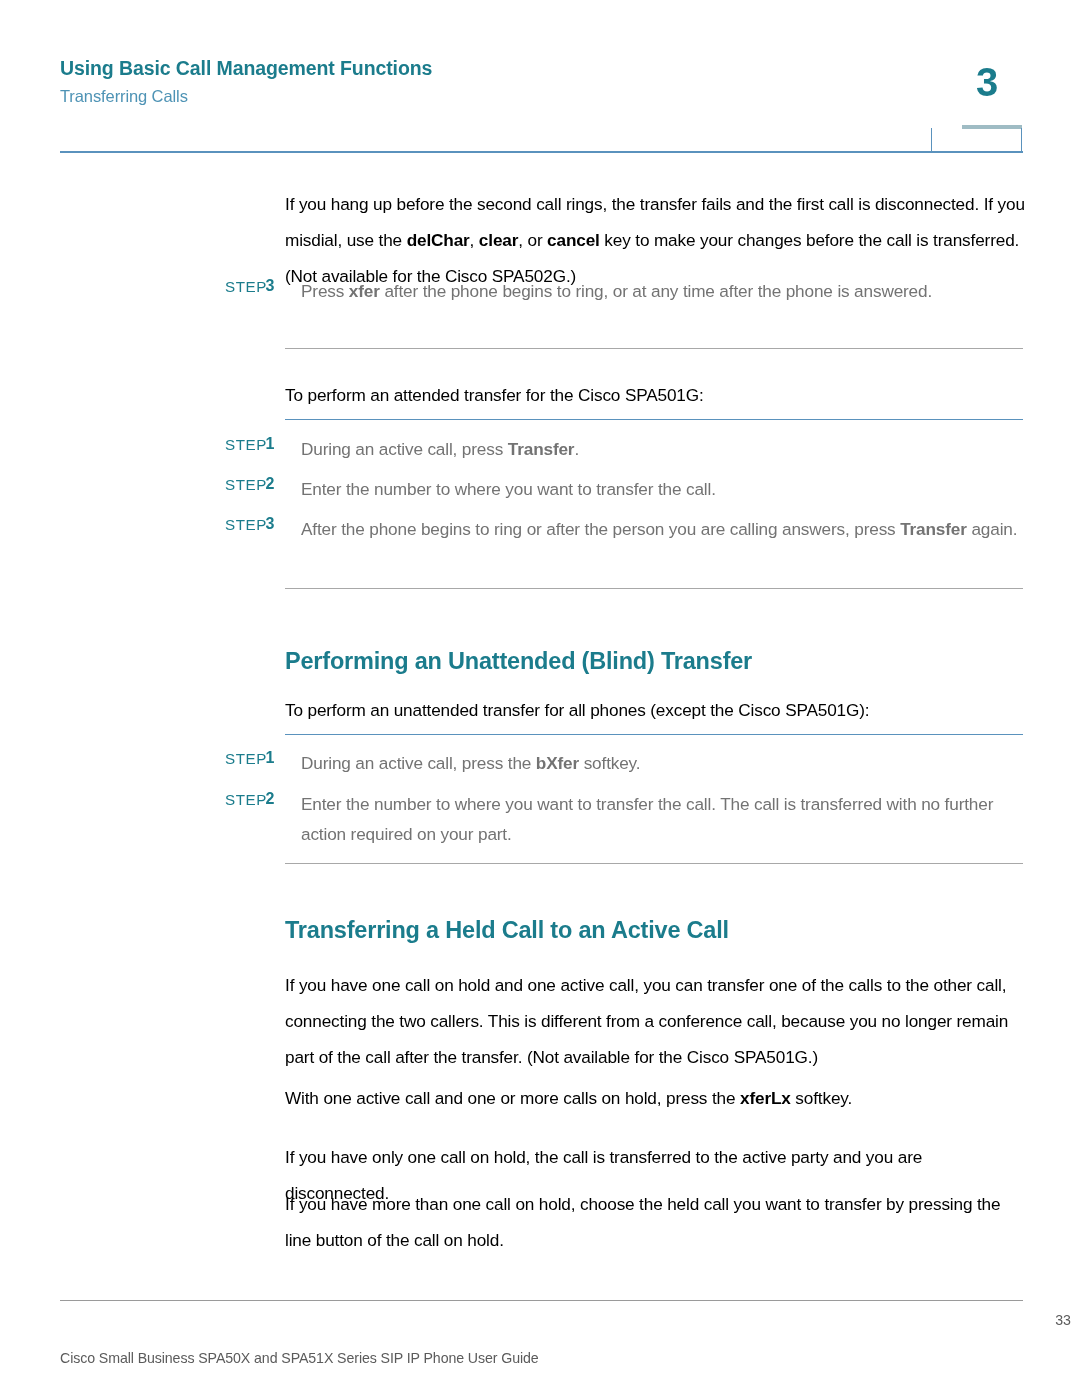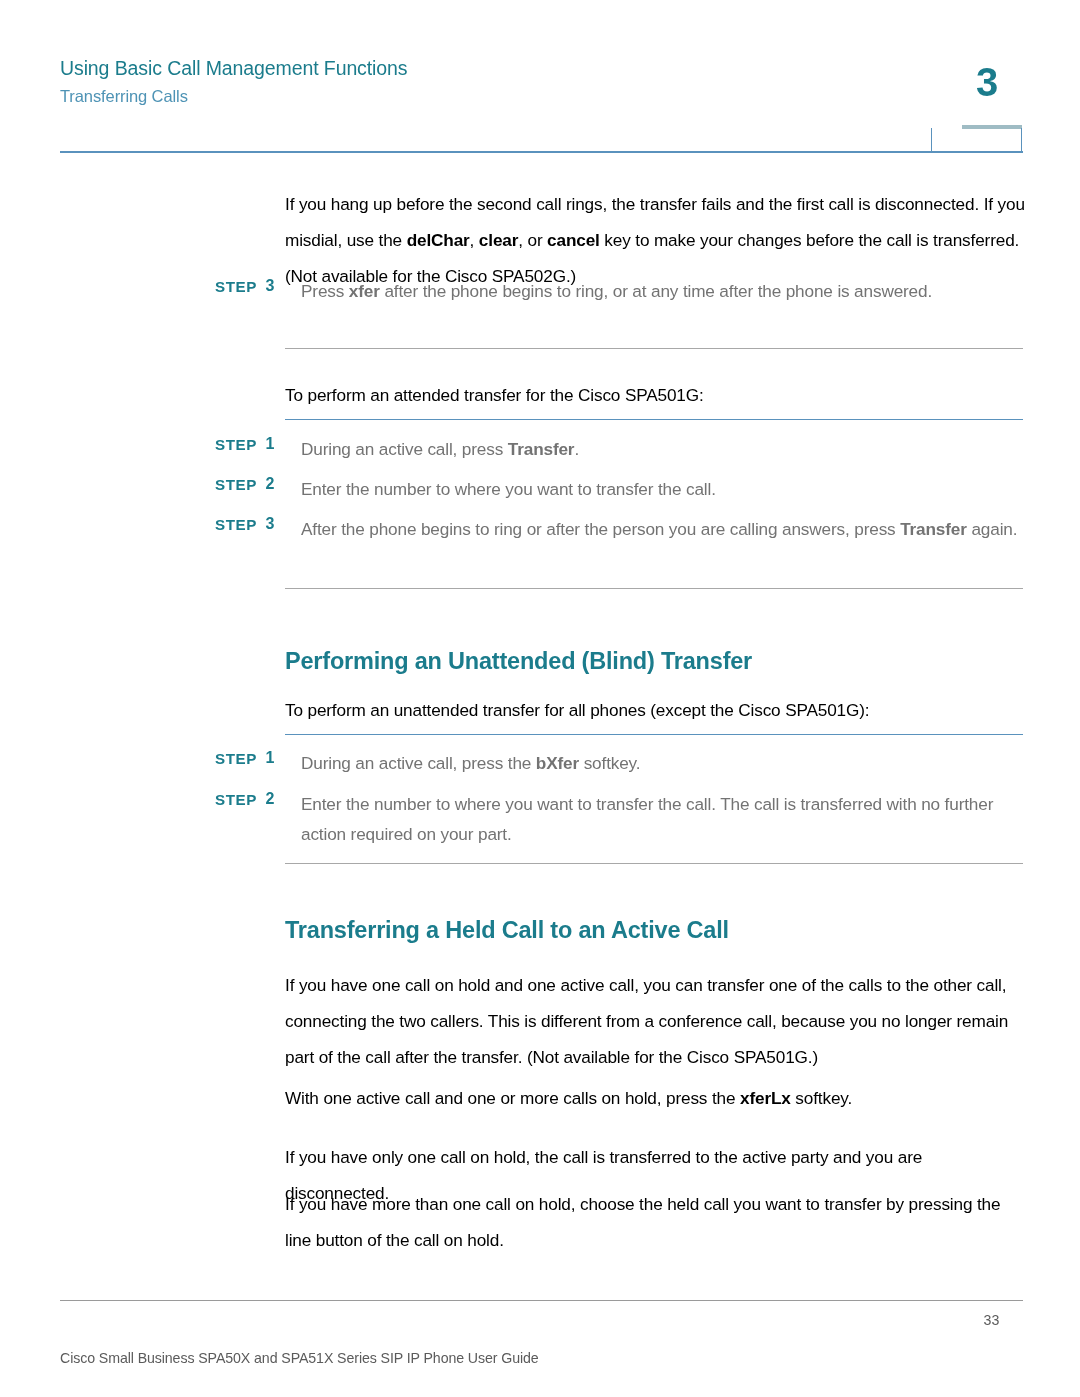--- a/index.html
+++ b/index.html
@@ -28,21 +28,21 @@
     left: 0;
     top: 0;
     width: 1080px;
     height: 160px;
   }
   .header-title {
     position: absolute;
     left: 60px;
     top: 57px;
     font-size: 19.5px;
-    font-weight: normal;
+    font-weight: bold;
     color: #1b7c8c;
     letter-spacing: -0.1px;
   }
   .header-subtitle {
     position: absolute;
     left: 60px;
     top: 87px;
     font-size: 16.5px;
     font-weight: normal;
     color: #4e93b5;
@@ -107,23 +107,23 @@
 
   .step-row {
     position: absolute;
     left: 0;
     width: 1080px;
   }
   .step-label {
     position: absolute;
     left: 205px;
     width: 62px;
-    text-align: center;
+    text-align: right;
     font-size: 15.2px;
-    font-weight: bold;
+    font-weight: normal;
     color: #1b7c8c;
     letter-spacing: 0.6px;
     top: 2px;
   }
   .step-num {
     position: absolute;
     left: 263px;
     width: 14px;
     text-align: center;
     font-size: 16px;
@@ -184,24 +184,24 @@
     position: absolute;
     left: 60px;
     top: 1312px;
     font-size: 14.2px;
     color: #5b5b5b;
     letter-spacing: -0.1px;
     margin-top: 38px;
   }
   .footer-page {
     position: absolute;
-    left: 960px;
+    left: 1008px;
     top: 1312px;
     width: 63px;
-    text-align: center;
+    text-align: right;
     font-size: 14.2px;
     color: #5b5b5b;
   }
 </style>
 </head>
 <body>
 
 <div class="page">
 
   <div class="header">

